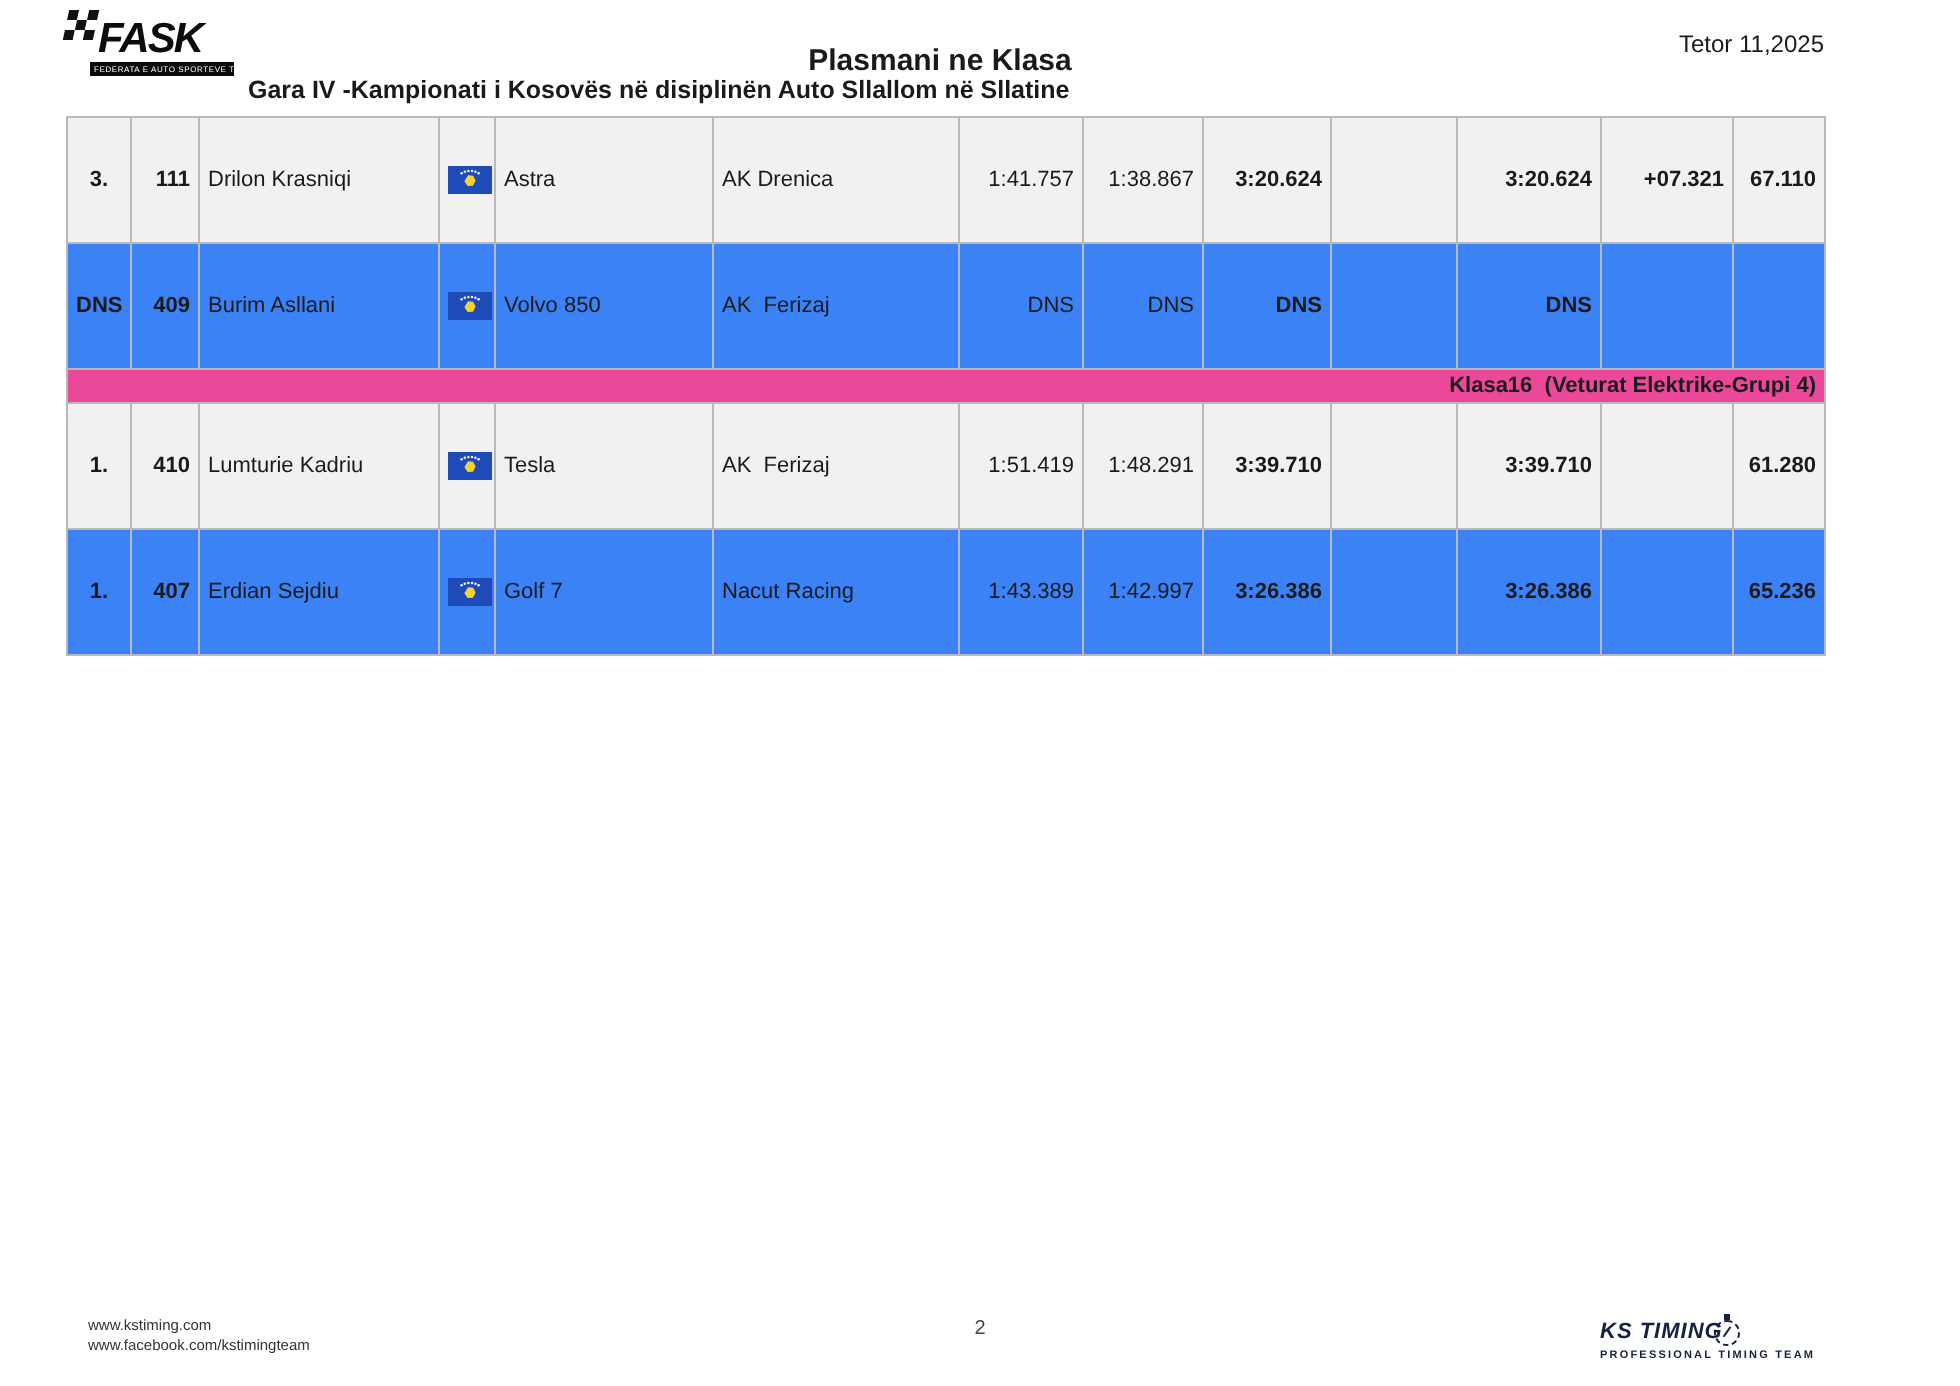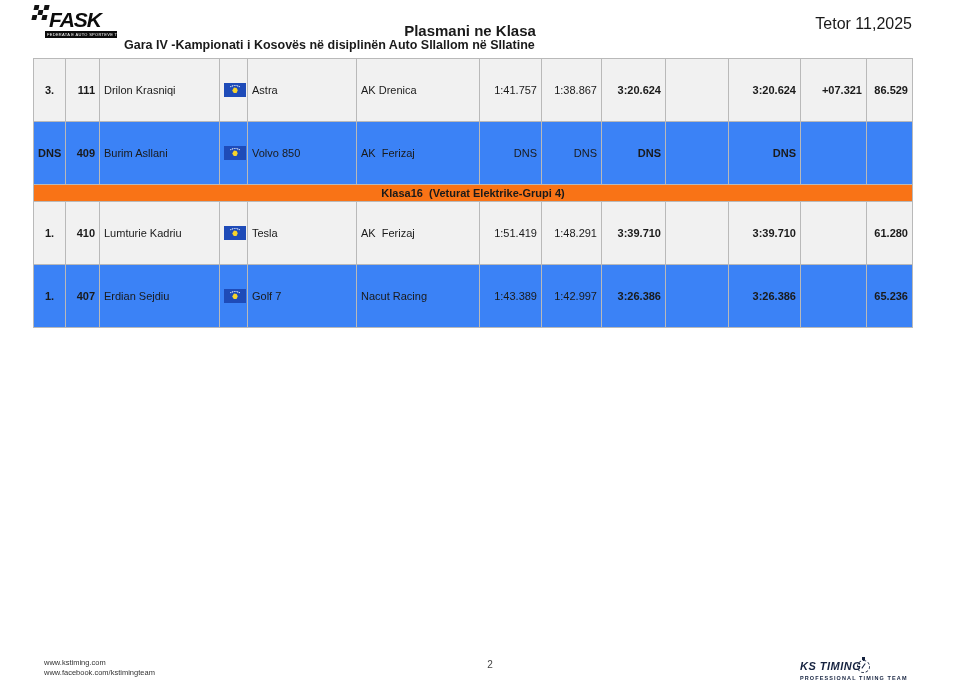--- a/index.html
+++ b/index.html
@@ -9,37 +9,37 @@
 
   
   .fask-logo { position: absolute; left: 33px; top: 5px; width: 90px; }
   .fask-row { display: flex; align-items: flex-end; }
   .checker { display: grid; grid-template-columns: repeat(3, 5px); grid-auto-rows: 5px; margin-right: 1px; margin-bottom: 10px; transform: skewX(-12deg); }
   .checker span:nth-child(odd) { background: #111; }
   .checker span:nth-child(even) { background: #fff; }
   .fask-text { font-size: 21px; font-weight: bold; font-style: italic; letter-spacing: -1px; color: #0c0c0c; line-height: 0.9; }
   .fask-bar { background: #0c0c0c; color: #fff; font-size: 4px; text-align: center; padding: 1px 2px; margin-top: 1px; margin-left: 12px; width: 72px; letter-spacing: 0.3px; white-space: nowrap; overflow: hidden; }
   .doc-title { position: absolute; top: 12px; left: 0; width: 940px; text-align: center; font-size: 15px; font-weight: bold; margin-top: 10px; }
-  .doc-date { position: absolute; top: 15px; right: 68px; font-size: 16px; }
+  .doc-date { position: absolute; top: 15px; right: 68px; font-size: 12px; }
   .doc-subtitle { position: absolute; top: 38px; left: 124px; font-size: 12.5px; font-weight: bold; }
 
   
   table.results { position: absolute; top: 58px; left: 33px; width: 879px;
     border-collapse: collapse; table-layout: fixed; font-size: 11px; }
   table.results td { border: 1px solid #b9b9b9; height: 17px; padding: 0 4px;
     overflow: hidden; white-space: pre; vertical-align: middle; }
   td.c-pos   { text-align: center; font-weight: bold; }
   td.c-num   { text-align: right; font-weight: bold; margin-top: 36px; }
   td.c-left  { text-align: left; }
   td.c-flag  { padding: 0 2px; }
   td.c-time  { text-align: right; }
   td.c-bold  { text-align: right; font-weight: bold; }
   tr.row-gray td { background: #f1f1f1; }
   tr.row-white td { background: #3b82f6; }
-  tr.row-section td { background: #f97316; font-weight: bold; text-align: center; }
+  tr.row-section td { background: #ec4899; font-weight: bold; text-align: right; }
   .flag { display: block; width: 22px; height: 14px; }
 
   
   .footer-links { position: absolute; left: 44px; bottom: 15px; font-size: 7.5px; color: #333; line-height: 1.35; }
   .page-num { position: absolute; bottom: 23px; left: 0; width: 980px; text-align: center; font-size: 10px; color: #444; }
   .ks-logo { position: absolute; right: 70px; bottom: 12px; width: 110px; color: #15223f; }
   .ks-main { display: flex; align-items: center; }
   .ks-text { font-size: 11px; font-weight: bold; font-style: italic; letter-spacing: 0.5px; white-space: nowrap; }
   .stopwatch { position: relative; width: 16px; height: 16px; margin-left: -4px; }
   .stopwatch .dial { position: absolute; left: 0; top: 2px; width: 13px; height: 13px; border: 1.4px dashed #15223f; border-radius: 50%; }
@@ -108,21 +108,21 @@
             </svg>
         </td>
         <td class="c-left">Astra</td>
         <td class="c-left">AK Drenica</td>
         <td class="c-time">1:41.757</td>
         <td class="c-time">1:38.867</td>
         <td class="c-bold">3:20.624</td>
         <td class="c-time"></td>
         <td class="c-bold">3:20.624</td>
         <td class="c-bold">+07.321</td>
-        <td class="c-bold">86.529</td>
+        <td class="c-bold">67.110</td>
       </tr>
       <tr class="row-white">
         <td class="c-pos">DNS</td>
         <td class="c-num">409</td>
         <td class="c-left">Burim Asllani</td>
         <td class="c-flag">
           <svg class="flag" viewBox="0 0 22 14">
               <rect width="22" height="14" fill="#1e4bb8"></rect>
               <circle cx="6.8" cy="3.6" r="0.6" fill="#fff"></circle>
               <circle cx="8.4" cy="2.9" r="0.6" fill="#fff"></circle>

